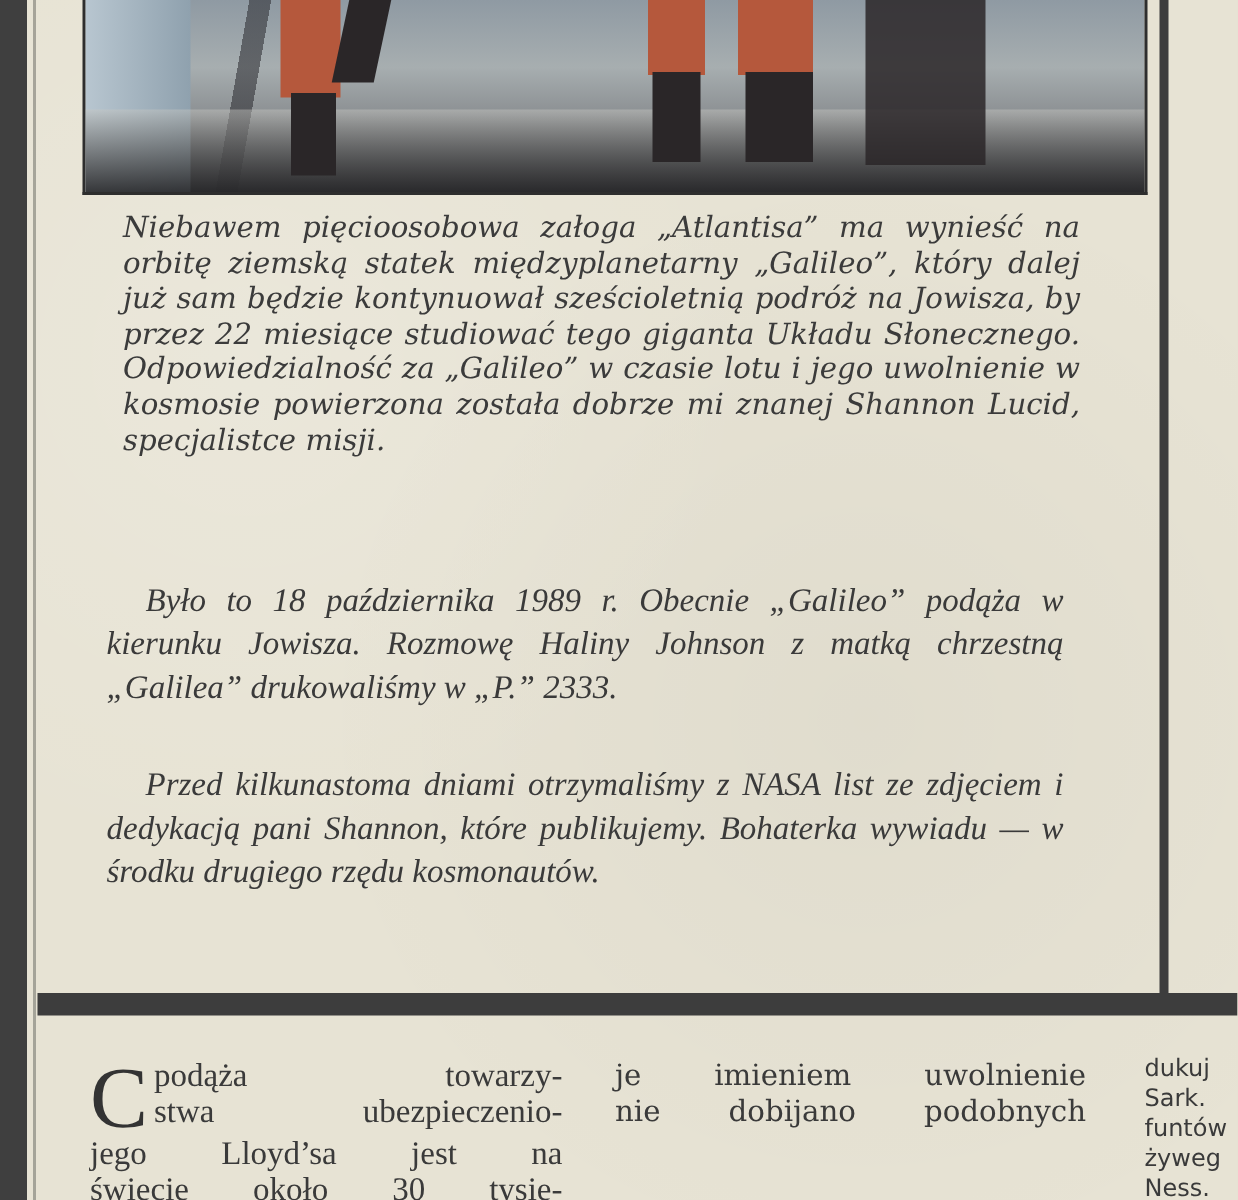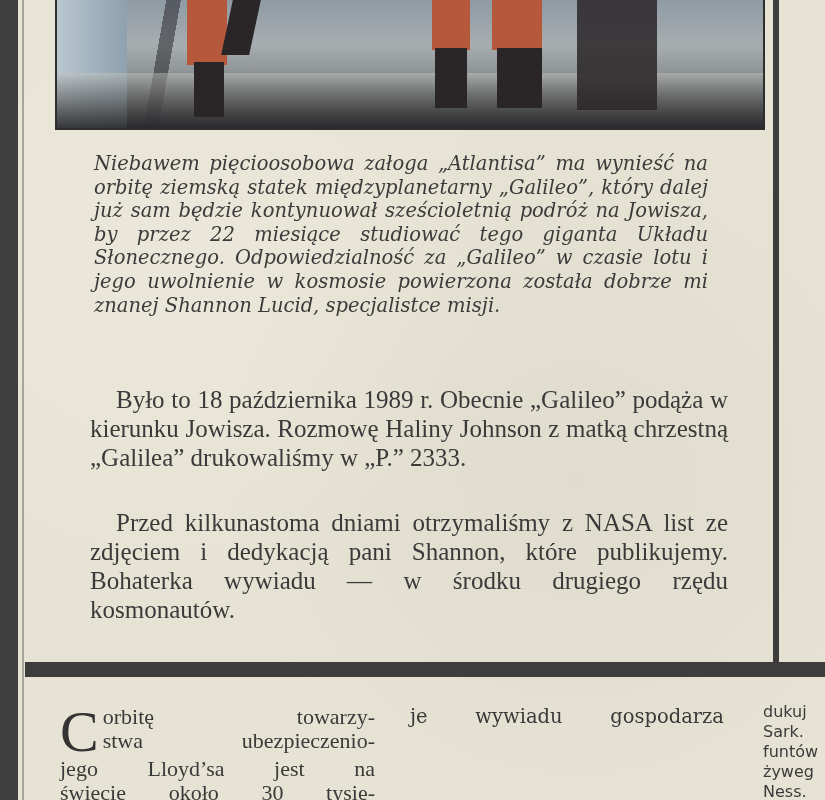--- a/index.html
+++ b/index.html
@@ -50,26 +50,26 @@
   .hrule {
     position:absolute; left:25px; top:662px; width:800px; height:15px;
     background:#3d3d3d;
   }
   .caption {
     position:absolute; left:82px; top:140px; width:638px;
     font-family:"DejaVu Serif", serif; font-style:italic;
     font-size:19.5px; line-height:23.6px;
     text-align:justify; color:#3b3b3b;
   }
-  .caption p { margin:12px; text-indent:0; }
+  .caption p { margin:0; text-indent:0; }
   .body-para {
-    position:absolute; left:90px; width:638px;
+    position:absolute; left:71px; width:638px;
     font-family:"Liberation Serif", serif;
-    font-size:25px; line-height:29px;
-    text-align:justify; color:#3a3a3a;
+    font-size:22px; line-height:29px;
+    text-align:justify; color:#3a3a3a;font-style:italic;
   }
   .p1 { top:385px; }
   .p2 { top:508px; }
   .body-para span.indent { display:inline-block; width:26px; }
   .col {
     position:absolute; top:705px;
     font-family:"Liberation Serif", serif;
     font-size:22px; line-height:24px;
     color:#3a3a3a; text-align:justify;
   }
@@ -113,28 +113,29 @@
 <div class="body-para p1">
   <span class="indent"></span><span>Było to 18 października 1989 r. Obecnie „Galileo” podąża w kierunku Jowisza. Rozmowę Haliny Johnson z matką chrzestną „Galilea” drukowaliśmy w „P.” 2333.</span>
 </div>
 
 <div class="body-para p2">
   <span class="indent"></span><span>Przed kilkunastoma dniami otrzymaliśmy z NASA list ze zdjęciem i dedykacją pani Shannon, które publikujemy. Bohaterka wywiadu — w środku drugiego rzędu kosmonautów.</span>
 </div>
 
 <div class="col col1">
   <span class="dropcap">C</span>
-  <span class="justify-line">orbitę towarzy-</span>
+  <span class="justify-line">podąża towarzy-</span>
   <span class="justify-line">stwa ubezpieczenio-</span>
   <span class="justify-line" style="clear:left;">jego Lloyd’sa jest na</span>
   <span class="justify-line">świecie około 30 tysię-</span>
 </div>
 
 <div class="col col2">
-  <span class="justify-line">je wywiadu gospodarza</span>
+  <span class="justify-line">je imieniem uwolnienie</span>
+  <span class="justify-line">nie dobijano podobnych</span>
 </div>
 
 <div class="col col3">
   <span class="col-line">dukuj</span>
   <span class="col-line">Sark.</span>
   <span class="col-line">funtów</span>
   <span class="col-line">żyweg</span>
   <span class="col-line">Ness.</span>
 </div>
 

